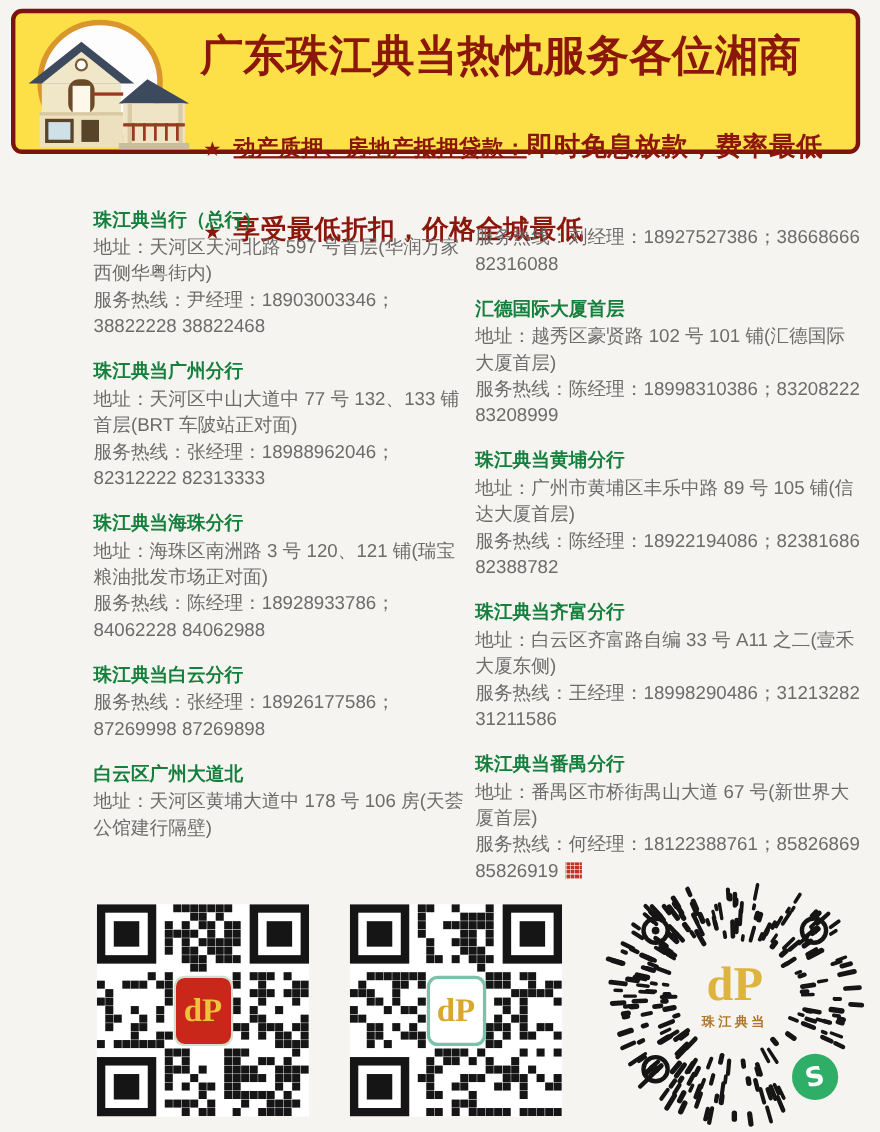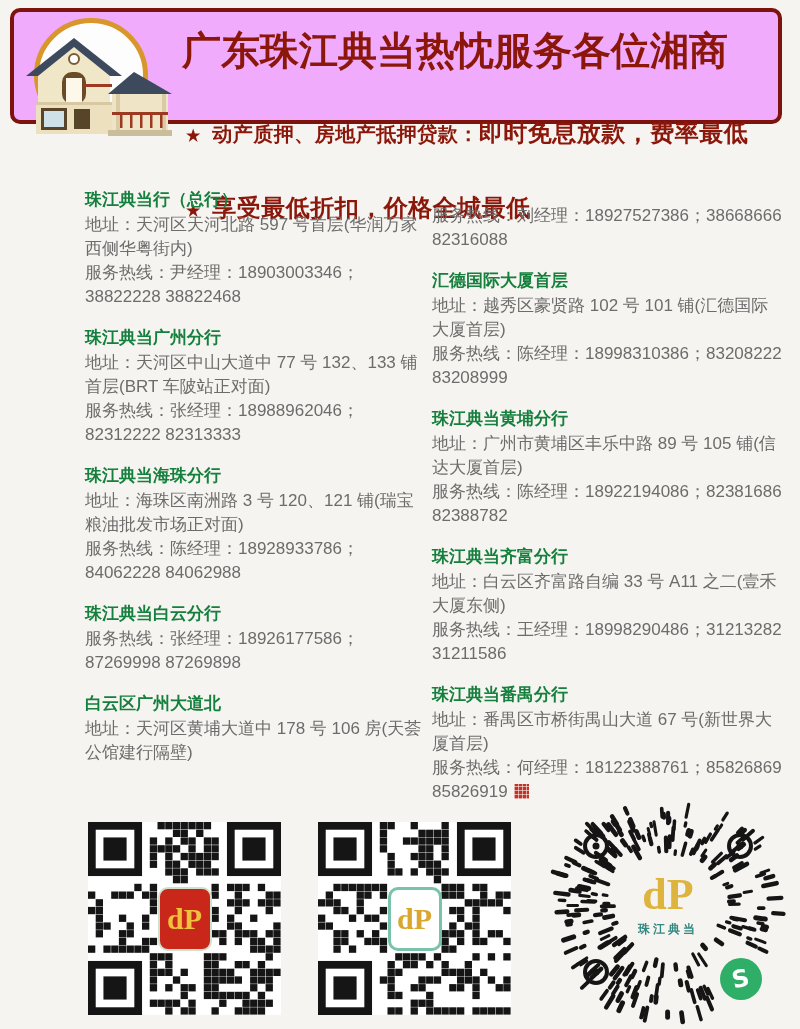--- a/index.html
+++ b/index.html
@@ -1,31 +1,31 @@
 <!DOCTYPE html>
 <html><head>
 <meta charset="utf-8">
 <style>
   html,body{margin:0;padding:0;}
   .page{position:relative;width:800px;height:1029px;background:#f6f4f0;overflow:hidden;
         font-family:"Liberation Sans",sans-serif;}
 
   
-  .banner{position:absolute;left:10px;top:8px;width:772px;height:116px;background:#f0abfc;
+  .banner{position:absolute;left:10px;top:8px;width:772px;height:132px;background:#fde047;
           border:4px solid #7c130c;border-radius:10px;box-sizing:border-box;}
   .house-wrap{position:absolute;left:10px;top:4px;width:156px;height:122px;}
   .house-ring{position:absolute;left:10px;top:2px;width:114px;height:114px;border-radius:50%;
               border:5px solid #d8962b;background:#fdfdfd;box-sizing:border-box;}
   .house-svg{position:absolute;left:0px;top:16px;}
   .banner-title{position:absolute;left:168px;top:12px;width:604px;font-size:39px;font-weight:800;
                 color:#8b170b;white-space:nowrap;}
   .bullets{position:absolute;left:172px;top:62px;width:600px;}
   .bullet{display:flex;align-items:baseline;color:#8b170b;font-weight:700;margin-top:3px;white-space:nowrap;}
   .star{font-size:16px;margin-right:12px;}
-  .b-label{font-size:20px;letter-spacing:.5px;}
+  .b-label{font-size:20px;letter-spacing:.5px;text-decoration:underline;}
   .b-em{font-size:24px;letter-spacing:.5px;margin-top:40px;}
 
   
   .col{position:absolute;top:188px;font-size:17px;line-height:24px;color:#6c6c6c;}
   .col-left{left:85px;width:338px;}
   .col-right{left:432px;width:352px;padding-top:16px;}
   .block{margin-bottom:17px;}
   .blk-title{font-weight:700;color:#15803d;margin-bottom:1px;}
   .seal{display:inline-block;width:15px;height:15px;background:#c23326;margin-left:6px;vertical-align:-2px;
         background-image:repeating-linear-gradient(90deg,rgba(255,255,255,.55) 0 1px,transparent 1px 4px),
@@ -36,21 +36,21 @@
   #qr1{left:88px;} #qr2{left:318px;}
   .qr-logo{position:absolute;left:50%;top:50%;transform:translate(-50%,-50%);width:54px;height:64px;
            border-radius:10px;display:flex;align-items:center;justify-content:center;
            font-family:"Liberation Serif",serif;font-weight:700;font-size:30px;box-sizing:border-box;}
   .qr-logo.red{background:#c9271a;border:2px solid #cfe0cc;color:#efc13c;}
   .qr-logo.white{background:#fff;border:3px solid #79c2ab;color:#d9a62e;}
 
   .suncode{position:absolute;left:548px;top:800px;width:240px;height:226px;}
   .sun-center{position:absolute;left:50%;top:47%;transform:translate(-50%,-50%);text-align:center;width:120px;}
   .sun-dp{font-family:"Liberation Serif",serif;font-weight:700;font-size:44px;color:#ddb43e;line-height:42px;}
-  .sun-label{font-size:12px;color:#0f766e;letter-spacing:3px;margin-top:5px;font-weight:700;opacity:.85;}
+  .sun-label{font-size:12px;color:#a16207;letter-spacing:3px;margin-top:5px;font-weight:700;opacity:.85;}
   .mini-badge{position:absolute;right:26px;bottom:26px;width:42px;height:42px;border-radius:50%;
               background:#2fae67;display:flex;align-items:center;justify-content:center;}
   .mini-badge span{color:#fff;font-size:24px;font-weight:800;transform:rotate(-12deg);
                    font-family:"DejaVu Sans",sans-serif;}
 </style>
 </head>
 <body>
 
 <div class="page">
 

